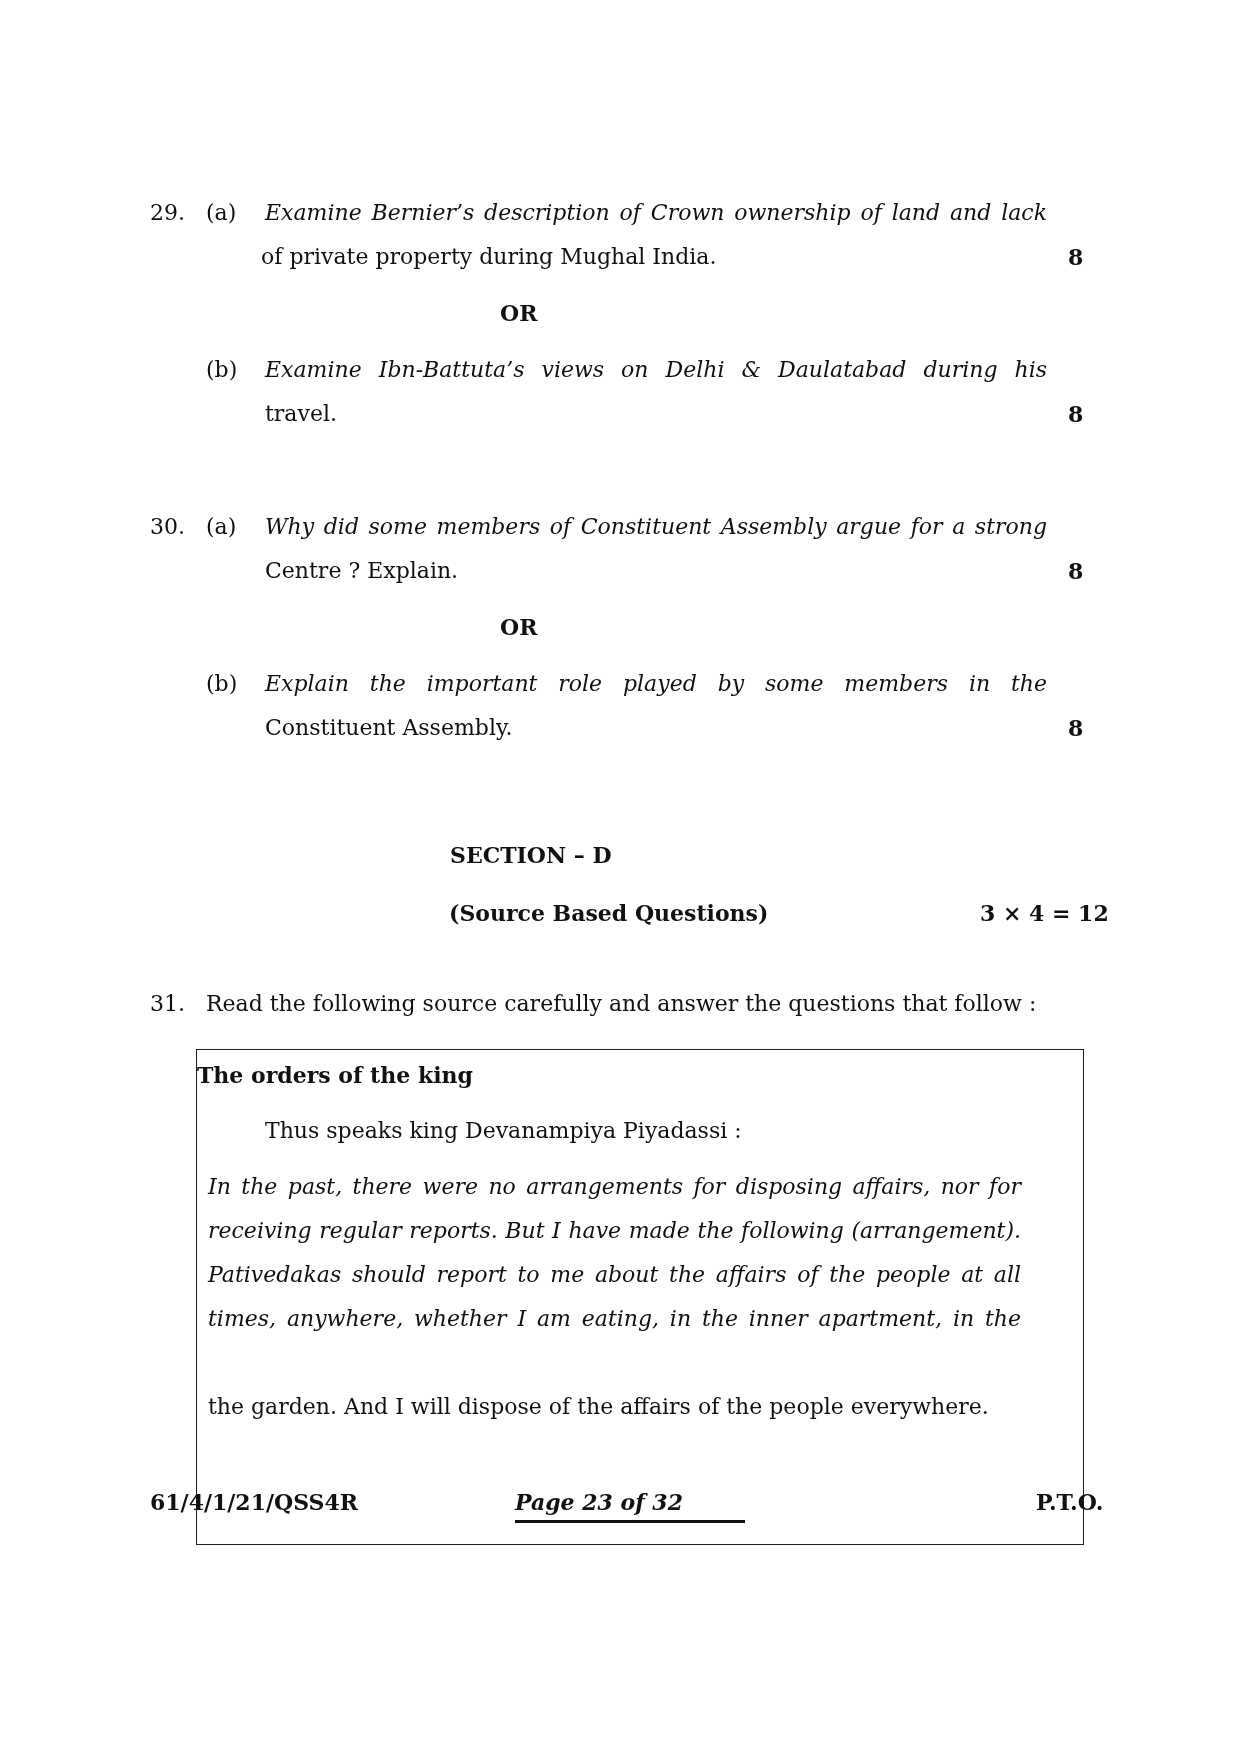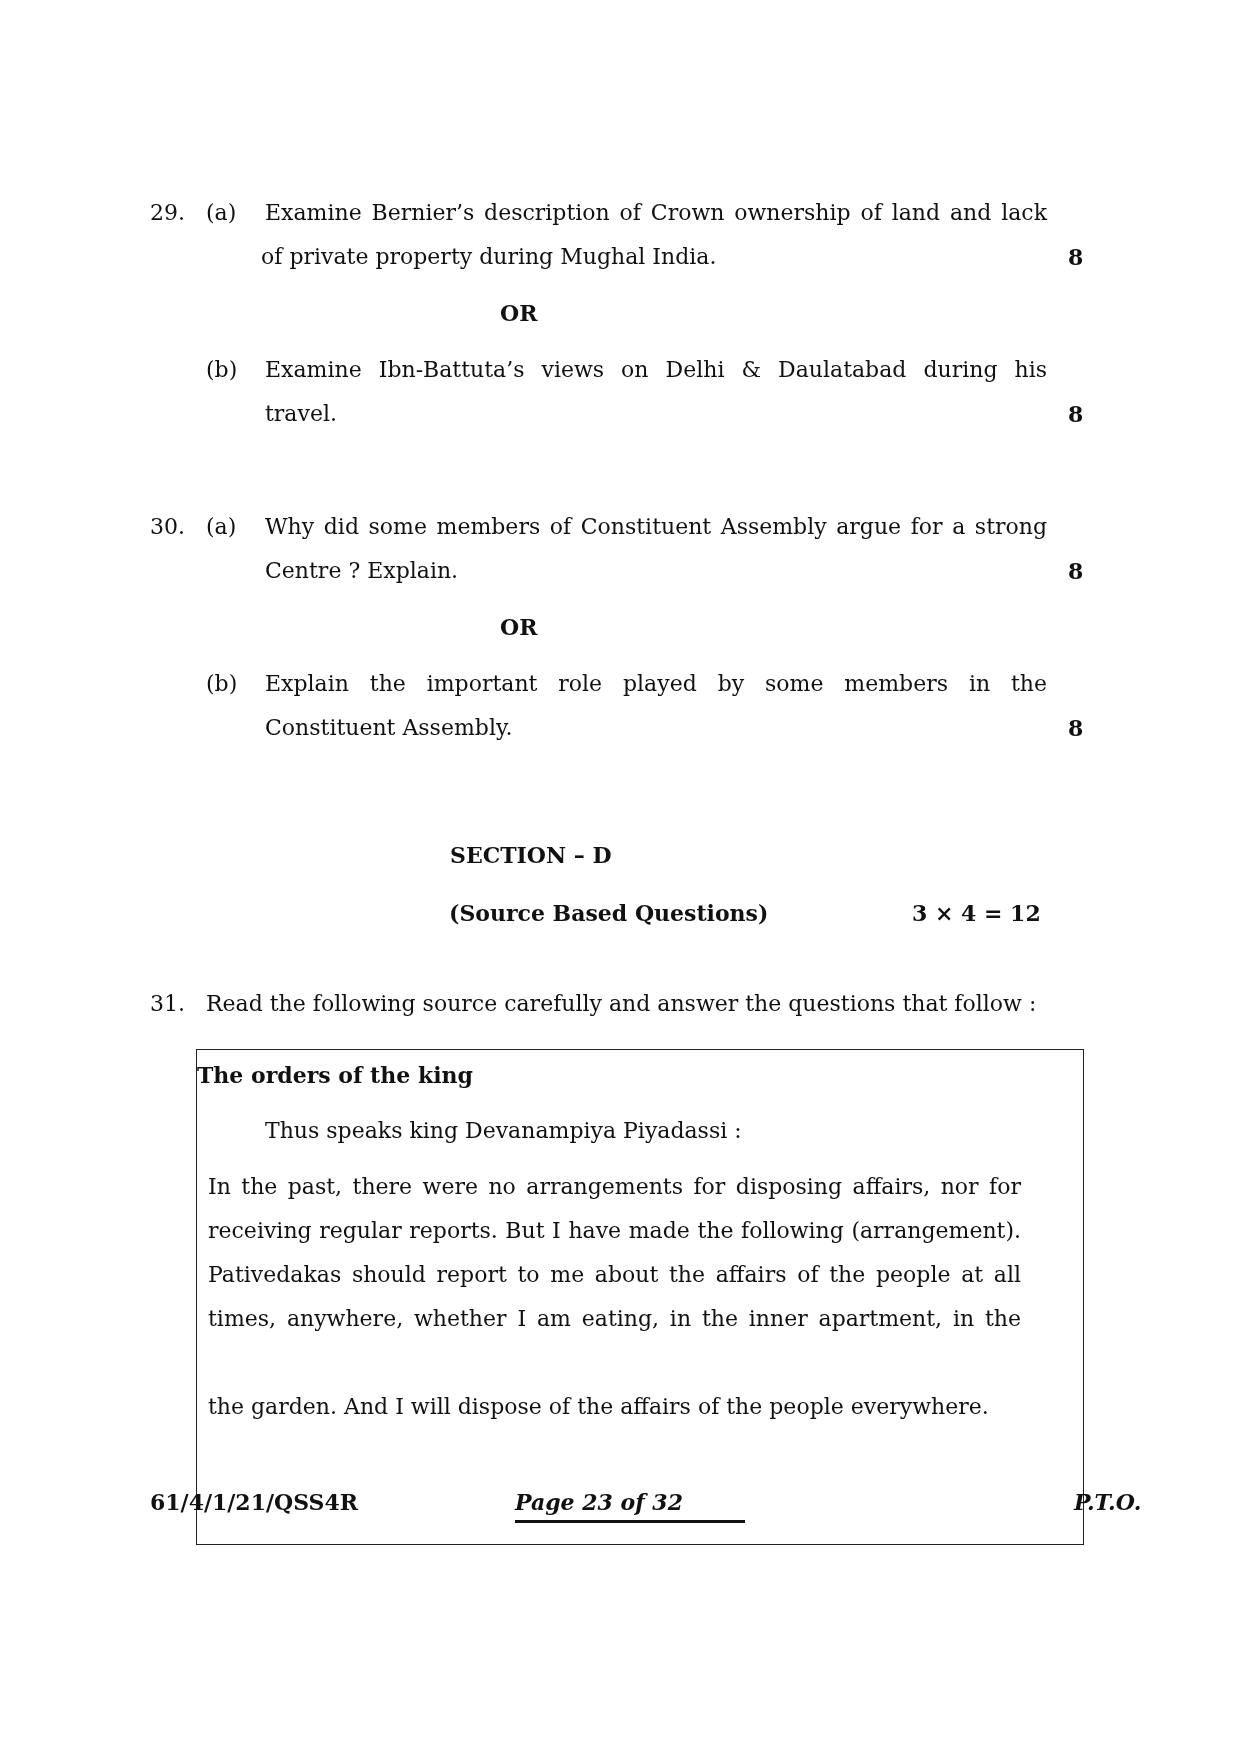--- a/index.html
+++ b/index.html
@@ -1,20 +1,20 @@
 <!DOCTYPE html>
 <html><head>
 <meta charset="utf-8">
 <style>
   html, body { margin: 0; padding: 0; background: #ffffff; }
   body { width: 1241px; height: 1754px; position: relative; overflow: hidden;
          font-family: "DejaVu Serif", "Liberation Serif", serif; color: #111; }
   .abs { position: absolute; }
   .t { font-size: 22px; line-height: 26px; white-space: nowrap; }
-  .j { text-align: justify; text-align-last: justify; white-space: normal; }
+  .j { text-align: justify; text-align-last: justify; white-space: normal; font-style: italic; }
   .b { font-weight: bold; }
   .mark { font-weight: bold; font-size: 22px; }
   .center { }
   .box { position: absolute; left: 196px; top: 1049px; width: 888px; height: 496px;
          border: 1.5px solid #222; box-sizing: border-box; }
   .underline { position: absolute; left: 515px; top: 1520px; width: 230px; height: 3px; background: #111; }
 </style>
 </head>
 <body>
 
@@ -35,31 +35,31 @@
 <div class="abs t" style="left:265px;top:558px;">Centre ? Explain.</div>
 <div class="abs mark" style="left:1068px;top:558px;">8</div>
 <div class="abs t b center" style="left:500px;top:614px;width:200px;">OR</div>
 <div class="abs t" style="left:206px;top:671px;">(b)</div>
 <div class="abs t j" style="left:265px;top:671px;width:782px;">Explain the important role played by some members in the</div>
 <div class="abs t" style="left:265px;top:715px;">Constituent Assembly.</div>
 <div class="abs mark" style="left:1068px;top:715px;">8</div>
 
 <div class="abs t b center" style="left:450px;top:842px;width:320px;">SECTION – D</div>
 <div class="abs t b" style="left:449px;top:900px;">(Source Based Questions)</div>
-<div class="abs t b" style="left:912px;top:900px;">3 × 4 = 12</div>
+<div class="abs t b" style="left:980px;top:900px;">3 × 4 = 12</div>
 
 <div class="abs t" style="left:150px;top:991px;">31.</div>
 <div class="abs t" style="left:206px;top:991px;">Read the following source carefully and answer the questions that follow :</div>
 
 <div class="box">
   <div class="abs t b center" style="left:0;top:12px;width:100%;">The orders of the king</div>
   <div class="abs t" style="left:68px;top:68px;">Thus speaks king Devanampiya Piyadassi :</div>
   <div class="abs t j" style="left:11px;top:124px;width:813px;">In the past, there were no arrangements for disposing affairs, nor for</div>
   <div class="abs t j" style="left:11px;top:168px;width:813px;">receiving regular reports. But I have made the following (arrangement).</div>
   <div class="abs t j" style="left:11px;top:212px;width:813px;">Pativedakas should report to me about the affairs of the people at all</div>
   <div class="abs t j" style="left:11px;top:256px;width:813px;">times, anywhere, whether I am eating, in the inner apartment, in the</div>
   <div class="abs t" style="left:11px;top:344px;">the garden. And I will dispose of the affairs of the people everywhere.</div>
 </div>
 
 <div class="abs t b" style="left:150px;top:1489px;">61/4/1/21/QSS4R</div>
 <div class="abs t b center" style="left:515px;top:1489px;width:230px;font-style:italic;">Page 23 of 32</div>
 <div class="underline"></div>
-<div class="abs t b" style="left:1036px;top:1489px;font-style:italic;margin-left:38px;">P.T.O.</div>
+<div class="abs t b" style="left:1036px;top:1489px;">P.T.O.</div>
 
 </body></html>

